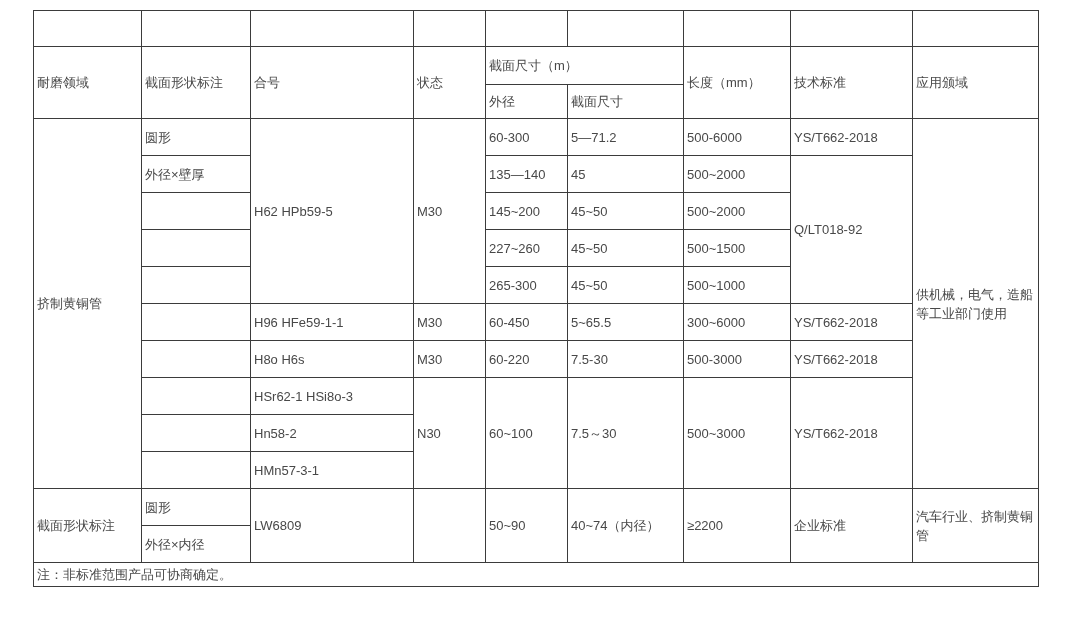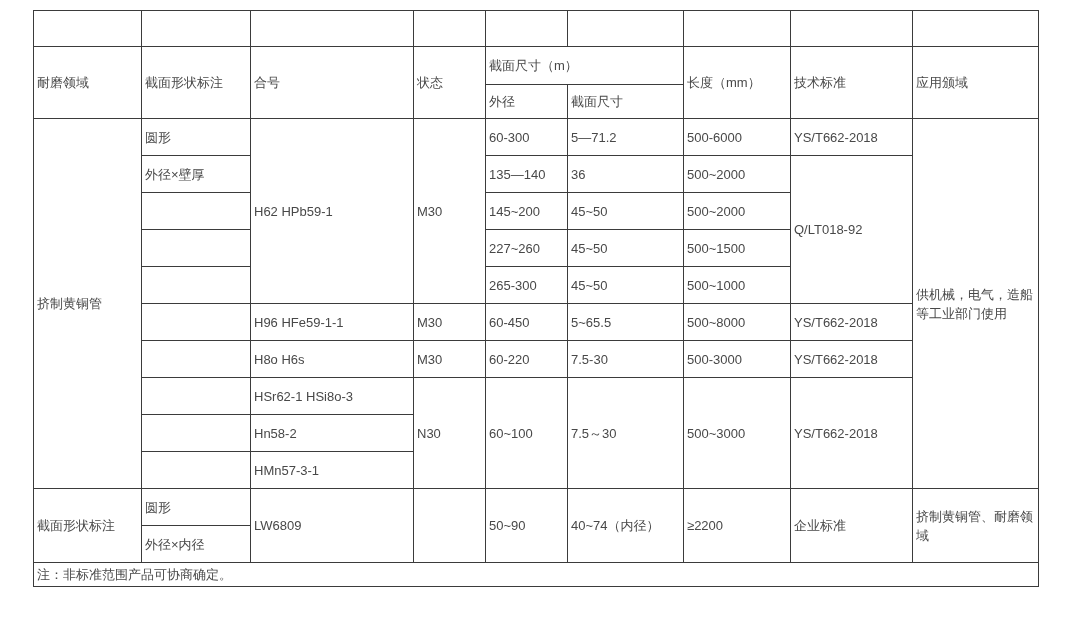--- a/index.html
+++ b/index.html
@@ -74,32 +74,32 @@
     <td rowspan="2">应用颁域</td>
   </tr>
   <tr class="h-head2">
     <td>外径</td>
     <td>截面尺寸</td>
   </tr>
 
   <tr class="h-row">
     <td rowspan="10">挤制黄铜管</td>
     <td>圆形</td>
-    <td rowspan="5">H62 HPb59-1</td>
+    <td rowspan="5">H62 HPb59-5</td>
     <td rowspan="5">M30</td>
     <td>60-300</td>
     <td>5—71.2</td>
     <td>500-6000</td>
     <td>YS/T662-2018</td>
     <td rowspan="10" class="app">供机械，电气，造船等工业部门使用</td>
   </tr>
   <tr class="h-row">
     <td>外径×壁厚</td>
     <td>135—140</td>
-    <td>36</td>
+    <td>45</td>
     <td>500~2000</td>
     <td rowspan="4">Q/LT018-92</td>
   </tr>
   <tr class="h-row">
     <td></td>
     <td>145~200</td>
     <td>45~50</td>
     <td>500~2000</td>
   </tr>
   <tr class="h-row">
@@ -113,21 +113,21 @@
     <td>265-300</td>
     <td>45~50</td>
     <td>500~1000</td>
   </tr>
   <tr class="h-row">
     <td></td>
     <td>H96 HFe59-1-1</td>
     <td>M30</td>
     <td>60-450</td>
     <td>5~65.5</td>
-    <td>500~8000</td>
+    <td>300~6000</td>
     <td>YS/T662-2018</td>
   </tr>
   <tr class="h-row">
     <td></td>
     <td>H8o H6s</td>
     <td>M30</td>
     <td>60-220</td>
     <td>7.5-30</td>
     <td>500-3000</td>
     <td>YS/T662-2018</td>
@@ -152,21 +152,21 @@
 
   <tr class="h-row">
     <td rowspan="2">截面形状标注</td>
     <td>圆形</td>
     <td rowspan="2">LW6809</td>
     <td rowspan="2"></td>
     <td rowspan="2">50~90</td>
     <td rowspan="2">40~74（内径）</td>
     <td rowspan="2">≥2200</td>
     <td rowspan="2">企业标准</td>
-    <td rowspan="2">挤制黄铜管、耐磨领域</td>
+    <td rowspan="2">汽车行业、挤制黄铜管</td>
   </tr>
   <tr class="h-row">
     <td>外径×内径</td>
   </tr>
 
   <tr class="h-note">
     <td colspan="9">注：非标准范围产品可协商确定。</td>
   </tr>
 </tbody>
   </table>

